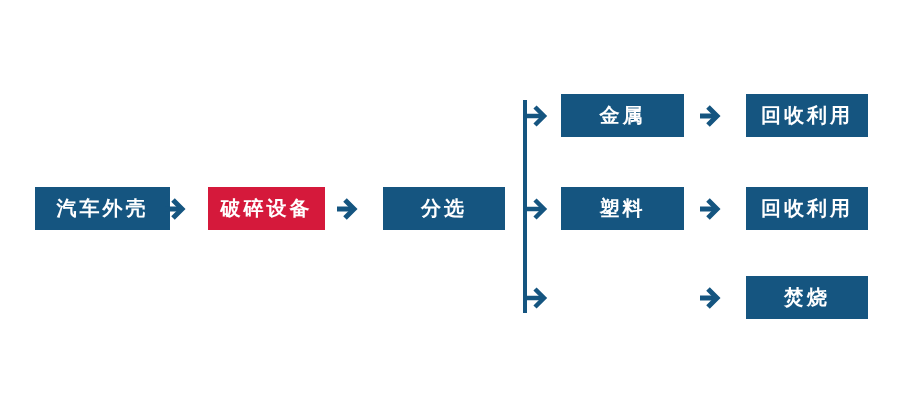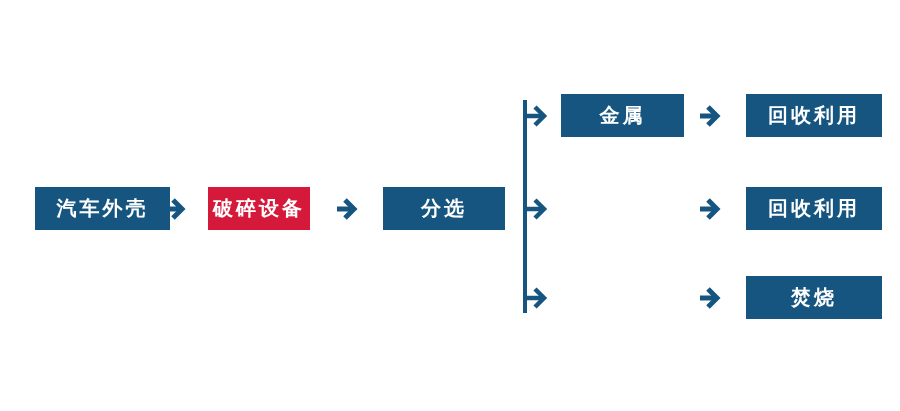--- a/index.html
+++ b/index.html
@@ -35,24 +35,24 @@
   }
   .arrow svg{display:block;width:26px;height:26px;}
   .vline{
     position:absolute;
     left:523px;top:100px;
     width:4px;height:213px;
     background:var(--blue);
   }
   
   .c1{left:35px;width:135px;}
-  .c2{left:208px;width:102px;}
+  .c2{left:208px;width:117px;}
   .c3{left:383px;width:122px;}
   .c4{left:561px;width:123px;}
-  .c5{left:746px;width:136px;}
+  .c5{left:746px;width:122px;}
   .r1{top:94px;}
   .r2{top:187px;}
   .r3{top:276px;}
   .a-r1{top:103px;}
   .a-r2{top:196px;}
   .a-r3{top:285px;}
   .a-main1{left:164px;}
   .a-main2{left:336px;}
   .a-branch{left:526px;}
   .a-out{left:699px;}
@@ -108,20 +108,23 @@
   <div class="node blue c5 r1">
     <span>回收利用</span>
   </div>
 
   <div class="arrow a-branch a-r2">
     <svg viewBox="0 0 26 26" fill="none" stroke="currentColor" stroke-width="4.5">
       <line x1="0" y1="13" x2="16" y2="13"></line>
       <polyline points="9,4 18,13 9,22"></polyline>
     </svg>
   </div>
+  <div class="node blue c4 r2">
+    <span>塑料</span>
+  </div>
   <div class="arrow a-out a-r2">
     <svg viewBox="0 0 26 26" fill="none" stroke="currentColor" stroke-width="5">
       <line x1="1" y1="13" x2="16" y2="13"></line>
       <polyline points="9,4 18,13 9,22"></polyline>
     </svg>
   </div>
   <div class="node blue c5 r2">
     <span>回收利用</span>
   </div>
 

